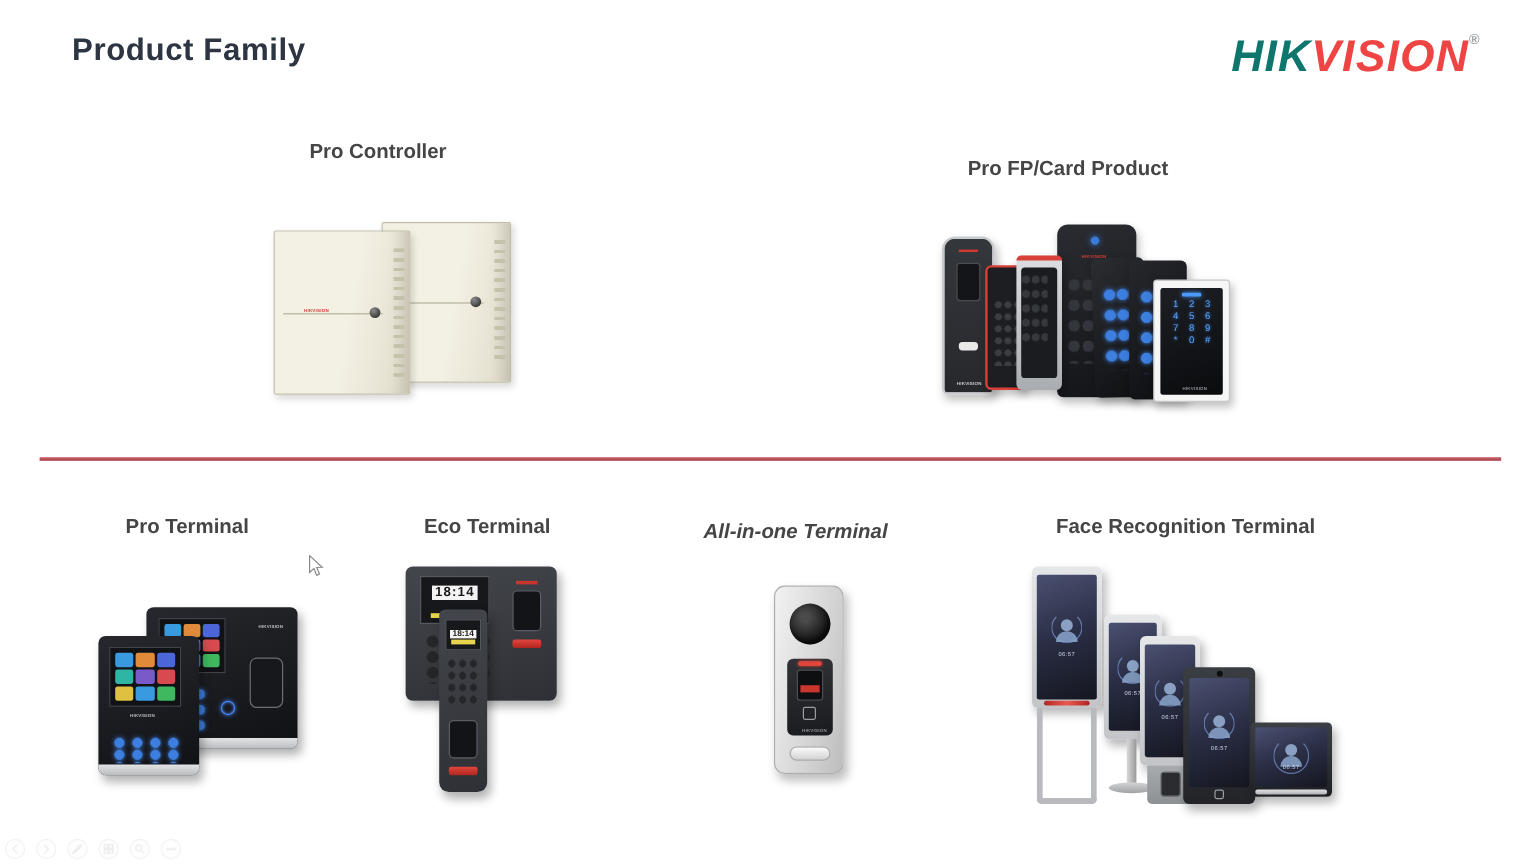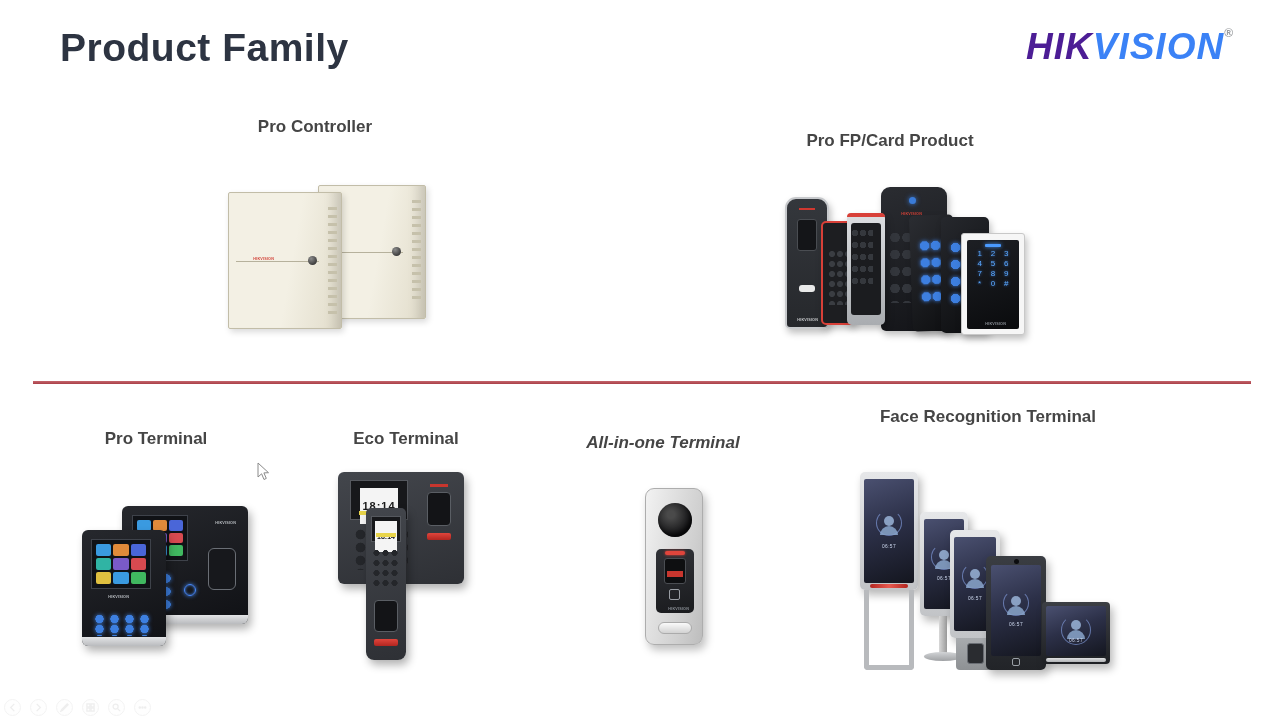--- a/index.html
+++ b/index.html
@@ -1,37 +1,37 @@
 <!DOCTYPE html>
 <html><head>
 <meta charset="utf-8">
 <style>
   * { margin:0; padding:0; box-sizing:border-box; }
   html,body { width:1280px; height:720px; overflow:hidden; background:#fff;
               font-family:"Liberation Sans", sans-serif; }
   .slide { position:relative; width:1280px; height:720px; background:#ffffff; }
 
   
-  .title { position:absolute; left:60px; top:26px; font-size:39px; font-weight:bold;
+  .title { position:absolute; left:60px; top:26px; font-size:26px; font-weight:bold;
            color:#2d3442; letter-spacing:.5px; }
   .logo { position:absolute; right:46px; top:26px; font-style:italic; font-weight:800;
           font-size:37px; letter-spacing:1px; white-space:nowrap; }
-  .logo-hik { color:#4c1d95; }
-  .logo-vision { color:#3b82f6; }
+  .logo-hik { color:#0f766e; }
+  .logo-vision { color:#ef4444; }
   .logo-reg { color:#9a9da0; font-size:12px; vertical-align:top; font-style:normal; }
 
   
   .cat { position:absolute; font-size:17px; font-weight:bold; color:#454545;
          text-align:center; white-space:nowrap; }
   .cat.pc  { left:225px; width:180px; top:117px; }
   .cat.fp  { left:780px; width:220px; top:131px; }
   .cat.pt  { left:66px;  width:180px; top:429px; }
   .cat.eco { left:316px; width:180px; top:429px; }
   .cat.aio { left:563px; width:200px; top:433px;font-style:italic; }
-  .cat.fr  { left:858px; width:260px; top:407px; }
+  .cat.fr  { left:858px; width:260px; top:429px; }
 
   .divider { position:absolute; left:33px; right:29px; top:381px; height:3px;
              background:linear-gradient(#c4666c,#a93e47); }
 
   .tiny-brand { display:block; position:absolute; font-size:6px; font-weight:bold;
                 transform:scale(.62); transform-origin:center; letter-spacing:.3px;
                 color:#9aa0a6; white-space:nowrap; }
   .tiny-brand.red { color:#d24036; }
 
   .dotgrid { display:block; position:absolute;
@@ -131,21 +131,21 @@
   .g-eco { position:absolute; left:338px; top:462px; width:132px; height:200px; }
   .eco-dev { position:absolute; background:linear-gradient(165deg,#43464c,#2e3035);
              border-radius:6px; box-shadow:3px 5px 8px rgba(0,0,0,.3); }
   .eco-back { left:0; top:10px; width:126px; height:112px; }
   .eco-front { left:28px; top:46px; width:40px; height:152px; border-radius:5px 5px 8px 8px; }
   .eco-screen { position:absolute; background:#17181b; border:1px solid #55585e;
                 text-align:center; }
   .eco-back .eco-screen { left:12px; top:8px; width:58px; height:40px; }
   .eco-front .eco-screen { left:5px; top:8px; width:30px; height:26px; }
   .eco-clock { display:inline-block; margin-top:7px; background:#f4f4f4; color:#1a1a1a;
-               font-weight:bold; font-size:11px; padding:12px 2px; letter-spacing:1px; }
+               font-weight:bold; font-size:11px; padding:0 2px; letter-spacing:1px; }
   .eco-front .eco-clock { margin-top:4px; font-size:7px; letter-spacing:0; }
   .eco-ybar { position:absolute; left:15%; bottom:4px; width:70%; height:4px; background:#e8d44a; }
   .eco-keys { left:14px; top:56px; width:56px; height:42px; --dot:#24262a; background-size:17px 13px; }
   .eco-keys2 { left:6px; top:40px; width:28px; height:40px; --dot:#24262a; background-size:9px 10px; }
   .eco-fp { position:absolute; right:10px; top:12px; width:30px; height:58px; }
   .eco-fp-label { position:absolute; left:6px; top:0; width:18px; height:3px; background:#c8362e; }
   .eco-fp-win { position:absolute; left:3px; top:8px; width:24px; height:34px; border-radius:4px;
                 background:#131417; border:1px solid #5a5e64; }
   .eco-red { position:absolute; left:3px; bottom:2px; width:24px; height:7px; border-radius:2px;
              background:linear-gradient(#e0453c,#b22620); }

